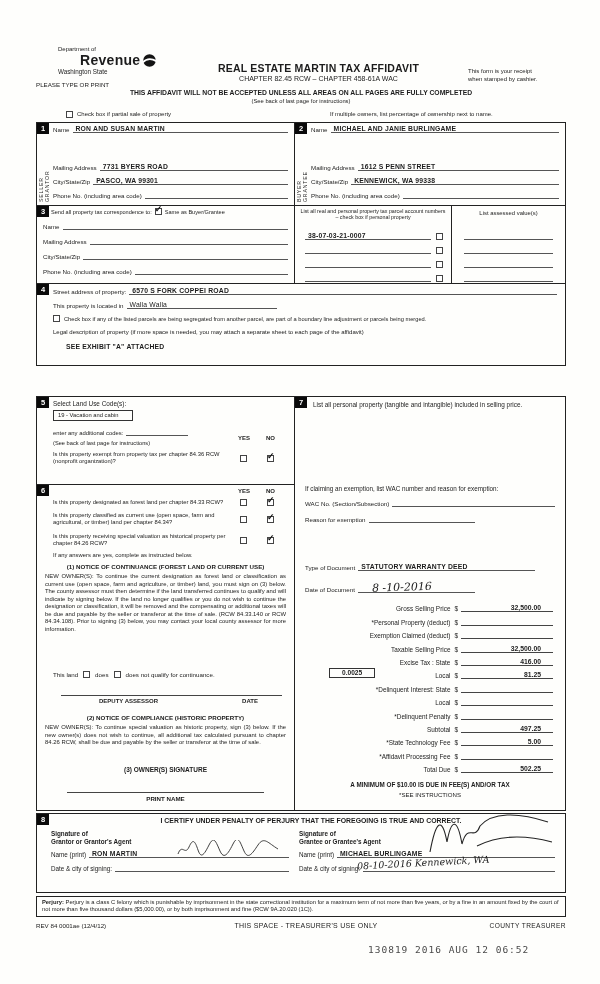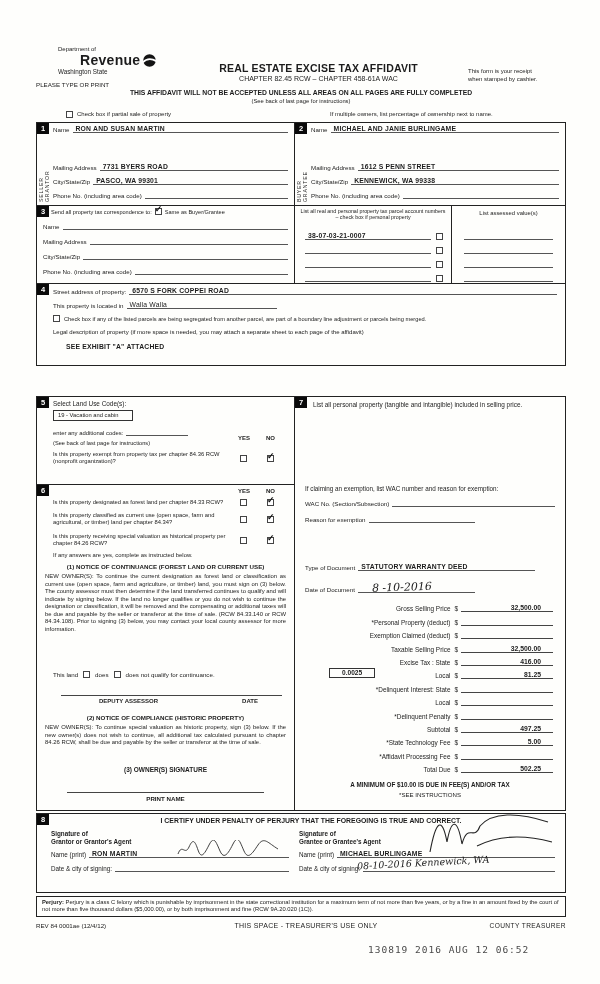--- a/index.html
+++ b/index.html
@@ -115,21 +115,21 @@
         <div class="logo-dept">Department of</div>
         <div class="logo-rev-row">
           <span class="logo-rev">Revenue</span>
           <svg class="logo-mark" viewBox="0 0 24 24">
             <circle cx="12" cy="12" r="10" fill="#141414"></circle>
             <path d="M1 15 C8 8 16 9 23 13" stroke="#fff" stroke-width="3" fill="none"></path>
           </svg>
         </div>
         <div class="logo-state">Washington State</div>
       </div>
-      <div class="hdr-title">REAL ESTATE EXCISE TAX AFFIDAVIT</div>
+      <div class="hdr-title">REAL ESTATE MARTIN TAX AFFIDAVIT</div>
       <div class="hdr-chapter">CHAPTER 82.45 RCW – CHAPTER 458-61A WAC</div>
       <div class="receipt-note">
         <div>This form is your receipt</div>
         <div>when stamped by cashier.</div>
       </div>
       <div class="please-type">PLEASE TYPE OR PRINT</div>
       <div class="hdr-warning">THIS AFFIDAVIT WILL NOT BE ACCEPTED UNLESS ALL AREAS ON ALL PAGES ARE FULLY COMPLETED</div>
       <div class="hdr-seeback">(See back of last page for instructions)</div>
     </div>
 

